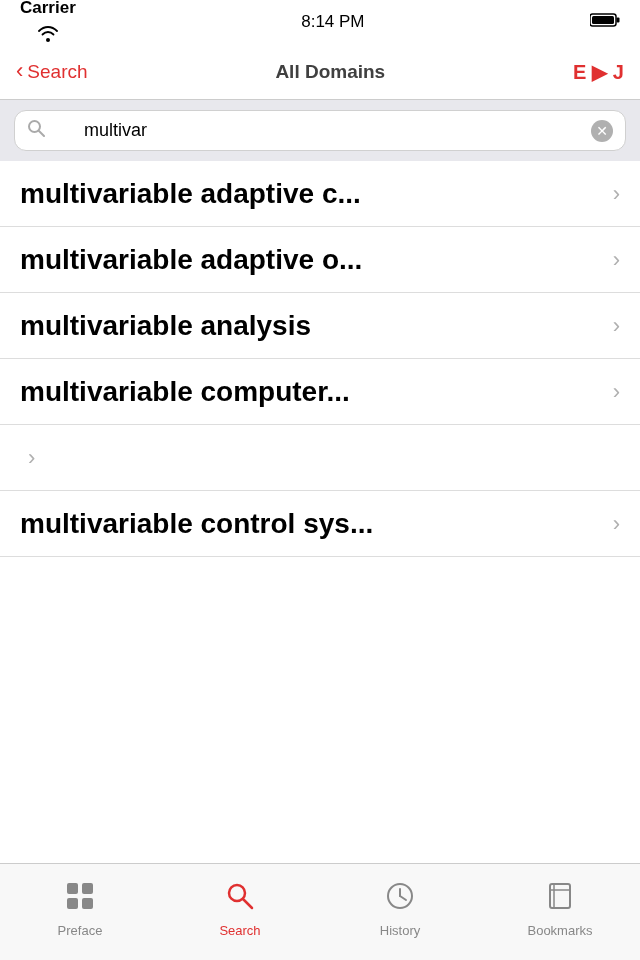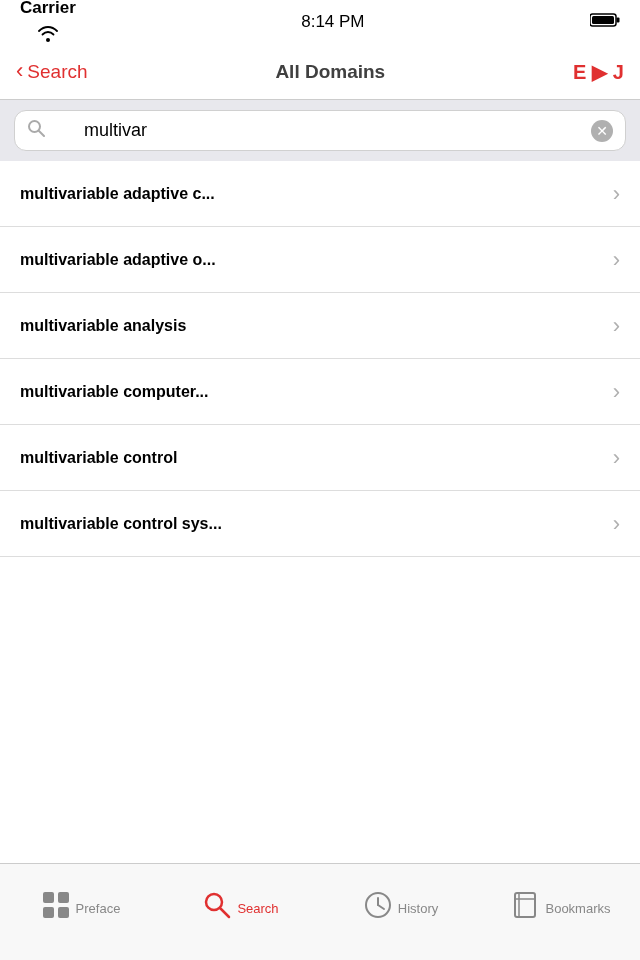--- a/index.html
+++ b/index.html
@@ -125,21 +125,21 @@
     .list-item {
       display: flex;
       align-items: center;
       justify-content: space-between;
       padding: 0 20px;
       height: 66px;
       border-bottom: 1px solid #ddd;
       cursor: pointer;
     }
     .list-item-text {
-      font-size: 16px;
+      font-size: 28px;
       font-weight: 700;
       color: #000;
       flex: 1;
     }
     .list-chevron {
       color: #b0b0b0;
       font-size: 22px;
       font-weight: 300;
       margin-left: 8px;
     }
@@ -148,21 +148,21 @@
     .tab-bar {
       height: 98px;
       background: #f8f8f8;
       border-top: 1px solid #ccc;
       display: flex;
       align-items: stretch;
     }
     .tab-item {
       flex: 1;
       display: flex;
-      flex-direction: row;
+      flex-direction: column;
       align-items: center;
       justify-content: center;
       gap: 4px;
       cursor: pointer;
       padding-bottom: 8px;
     }
     .tab-icon {
       font-size: 30px;
       color: #888;
     }
@@ -244,21 +244,20 @@
     </div>
     <div class="list-item">
       <span class="list-item-text">multivariable analysis</span>
       <span class="list-chevron">›</span>
     </div>
     <div class="list-item">
       <span class="list-item-text">multivariable computer...</span>
       <span class="list-chevron">›</span>
     </div>
     <div class="list-item">
-      <span class="list-item-text">multivariable control</span>
       <span class="list-chevron">›</span>
     </div>
     <div class="list-item">
       <span class="list-item-text">multivariable control sys...</span>
       <span class="list-chevron">›</span>
     </div>
   </div>
 </div>
 
 <div class="tab-bar">

